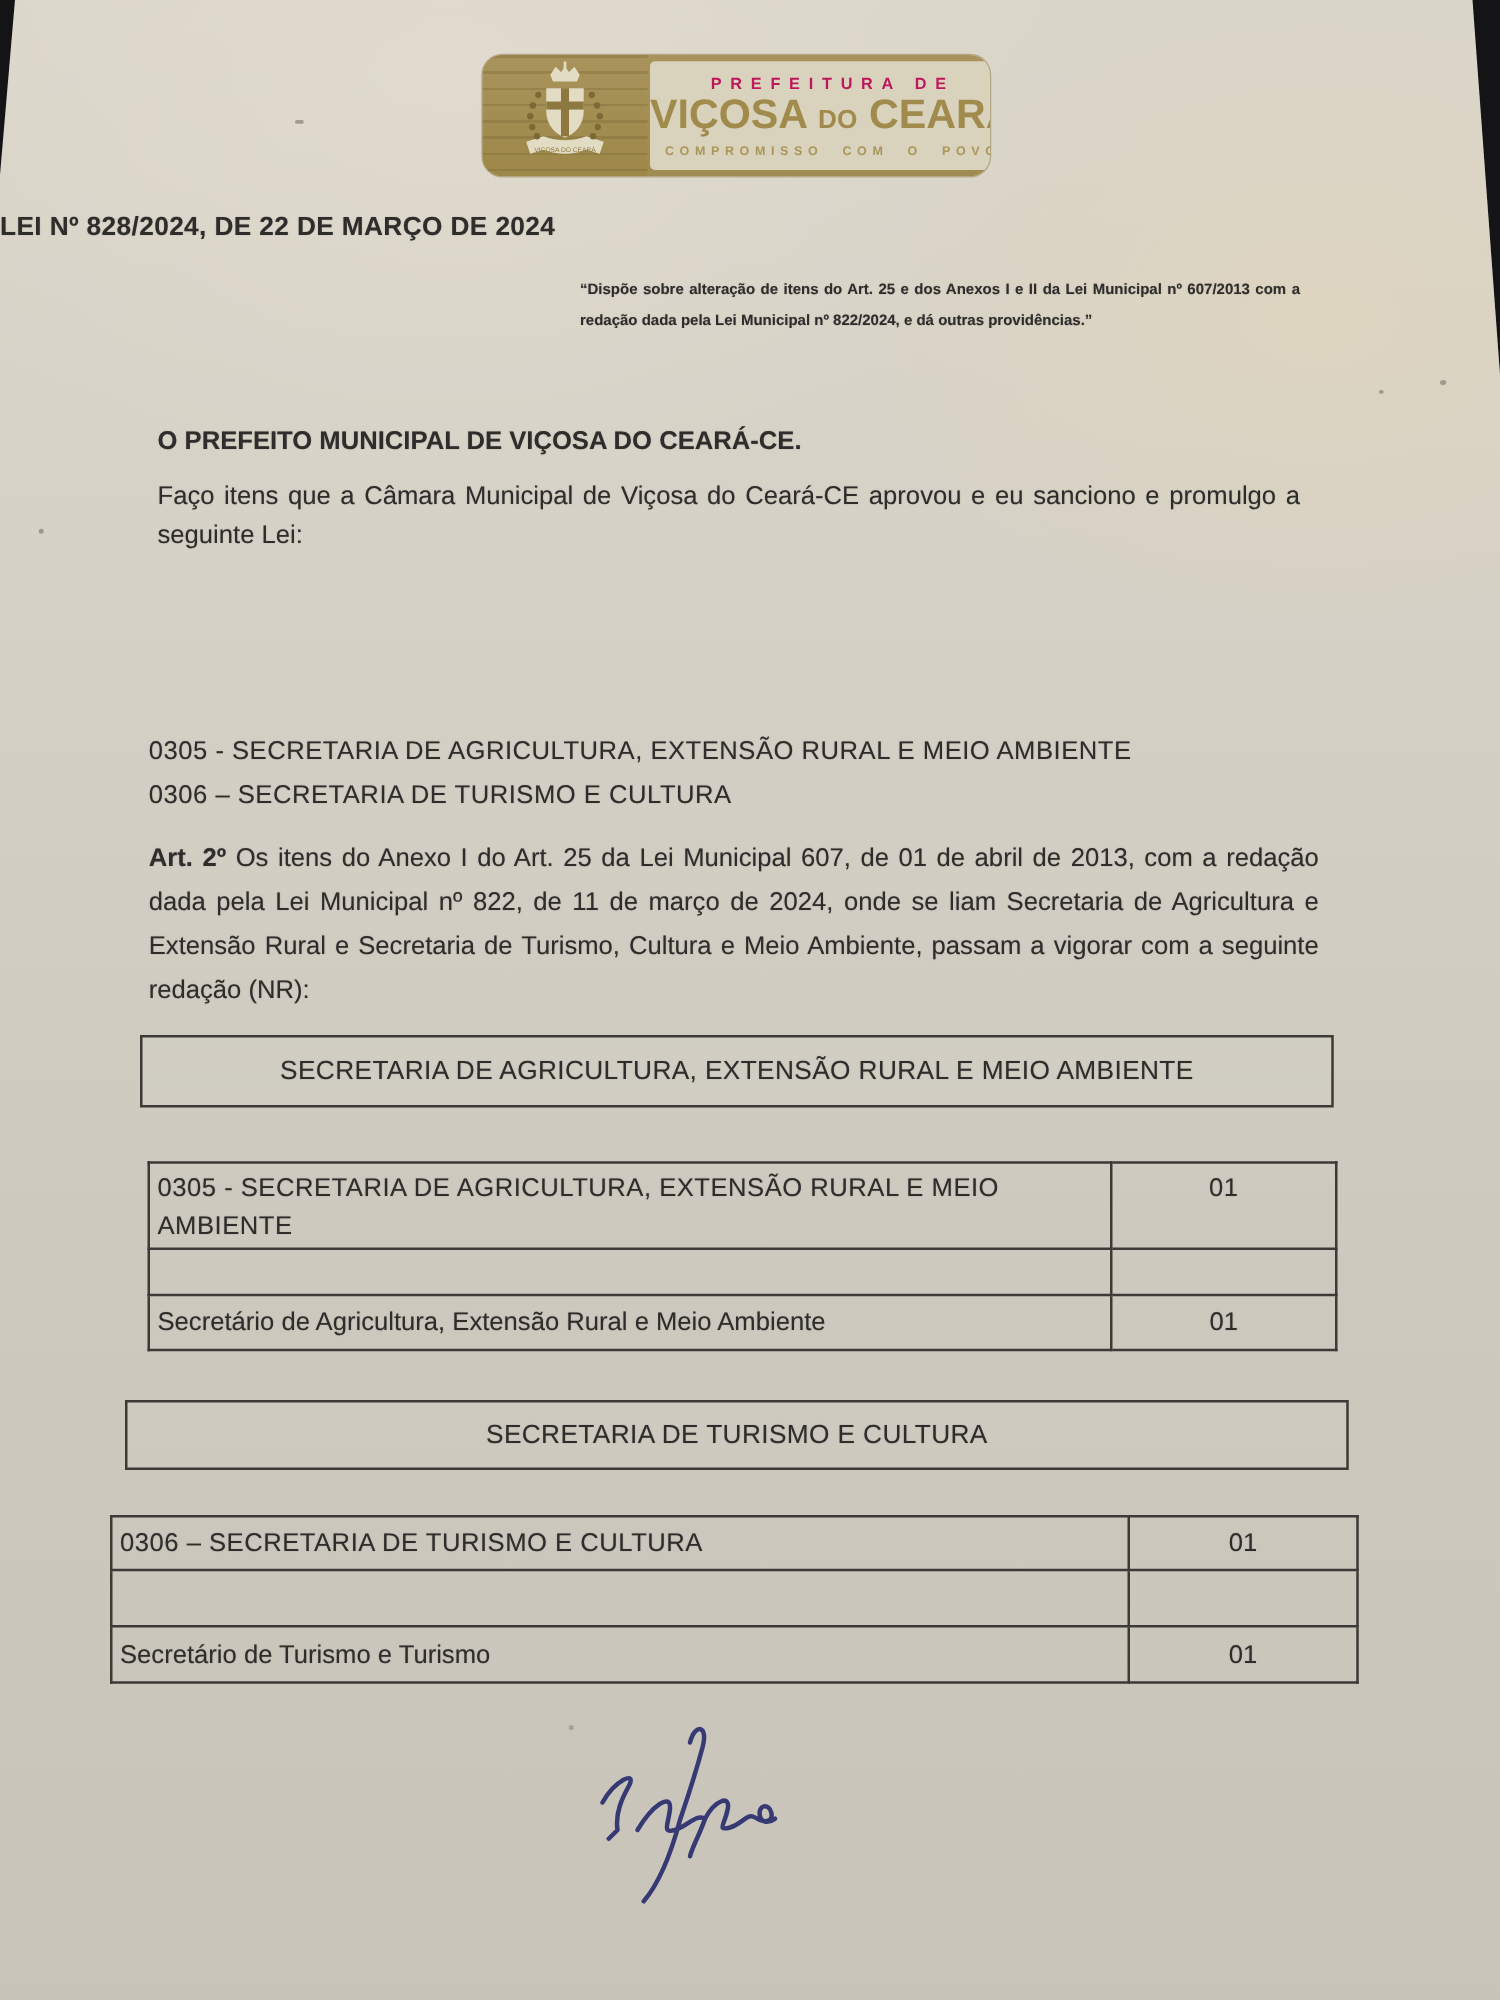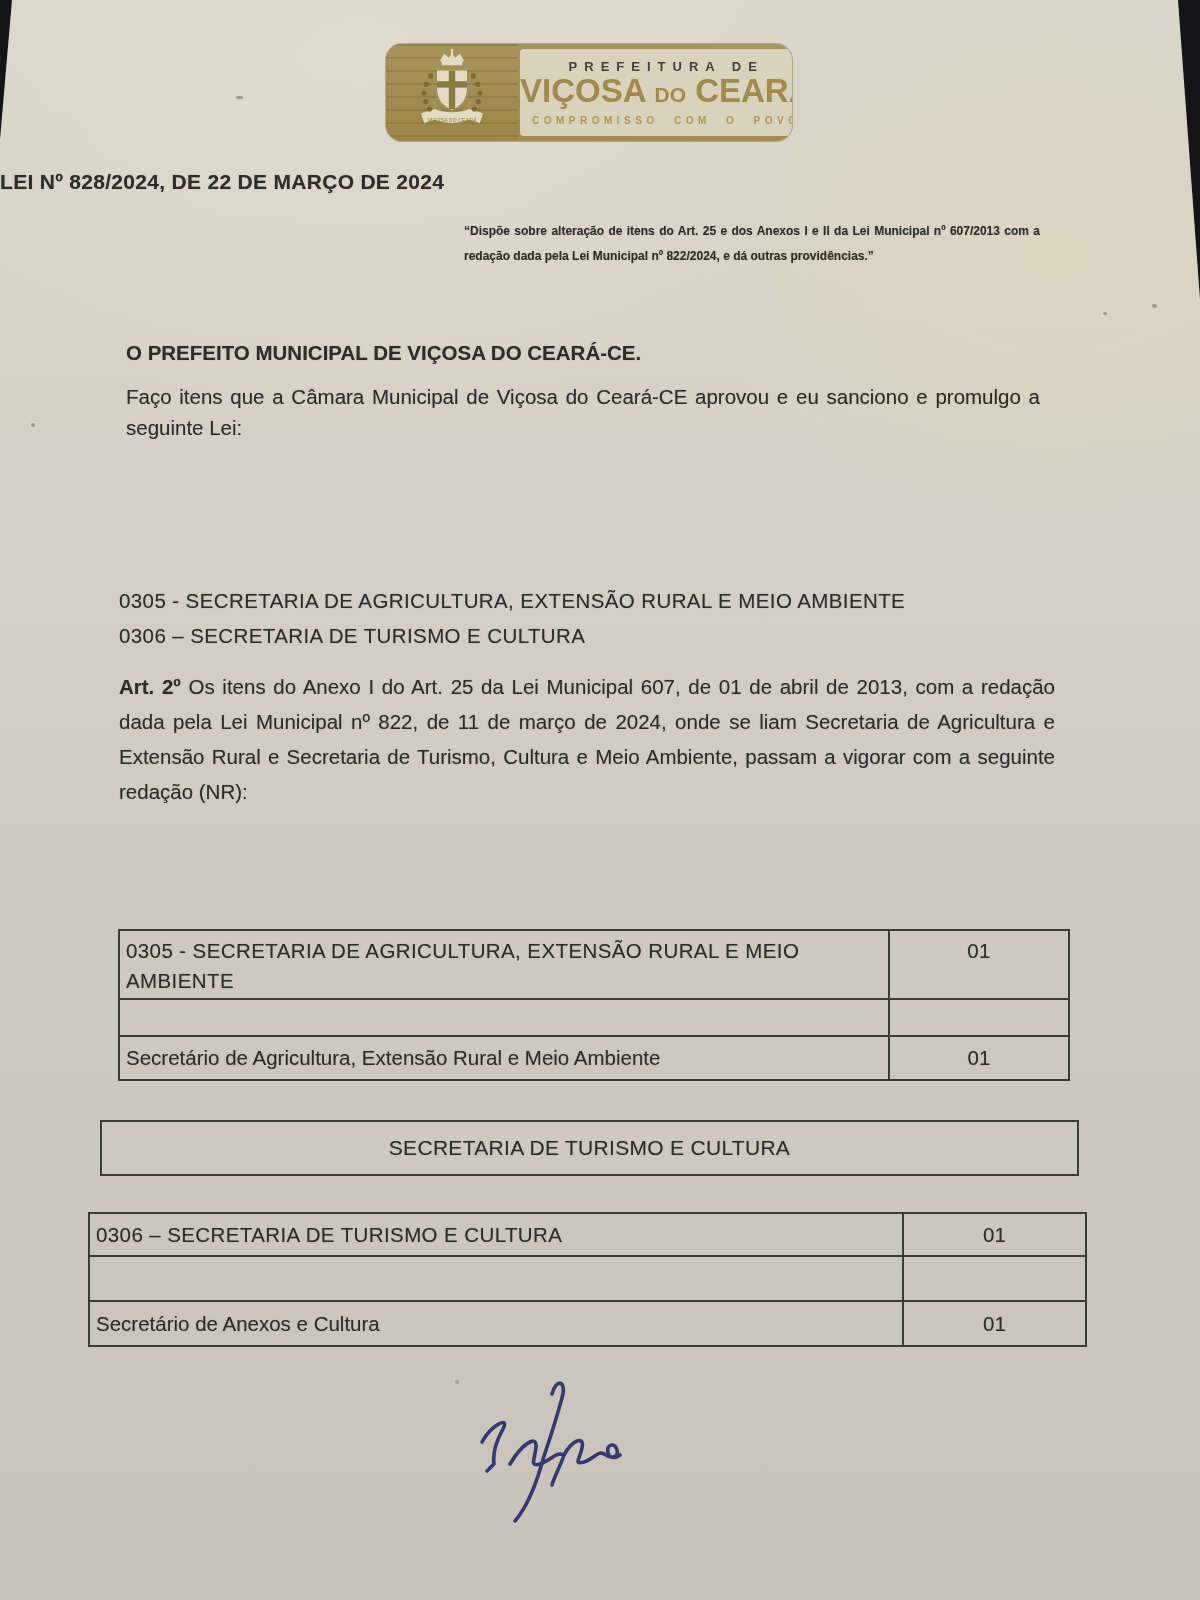--- a/index.html
+++ b/index.html
@@ -30,21 +30,21 @@
   .logo-left{
     width:132px;height:100%;flex:0 0 auto;display:flex;align-items:center;justify-content:center;
     background:
       repeating-linear-gradient(180deg, rgba(116,96,46,.30) 0 2px, rgba(0,0,0,0) 2px 13px),
       linear-gradient(180deg,#a8935c,#9d8848);
   }
   .logo-right{
     flex:1;margin:5px 6px 5px 2px;background:#d9d2bd;border-radius:4px 12px 12px 4px;
     display:flex;flex-direction:column;align-items:center;justify-content:center;color:#a18b4c;
   }
-  .logo-line1{font-size:13px;font-weight:bold;letter-spacing:7px;color:#404040;white-space:nowrap;}
+  .logo-line1{font-size:13px;font-weight:bold;letter-spacing:7px;color:#be185d;white-space:nowrap;}
   .logo-line2{font-size:33px;font-weight:bold;letter-spacing:0px;line-height:34px;white-space:nowrap;color:#a18b4c;}
   .logo-line2 .small-do{font-size:21px;}
   .logo-line3{font-size:10px;font-weight:bold;letter-spacing:4.5px;word-spacing:8px;margin-top:3px;color:#ab9658;white-space:nowrap;}
   
   .title{left:0;top:170px;width:1164px;font-size:21px;letter-spacing:.3px;}
   .epigraph{left:464px;top:219px;width:576px;font-size:12px;line-height:25.4px;}
   .preamble-h{left:126px;top:341px;font-size:20.5px;}
   .preamble-t{left:126px;top:381px;width:914px;font-size:20.5px;line-height:31px;}
   .art1{left:119px;top:474px;width:934px;font-size:20.5px;line-height:35px;}
   .item1{left:119px;top:589px;font-size:20.5px;letter-spacing:.4px;}
@@ -122,20 +122,21 @@
 
   <div class="txt b preamble-h">O PREFEITO MUNICIPAL DE VIÇOSA DO CEARÁ-CE.</div>
   <div class="txt just preamble-t">Faço itens que a Câmara Municipal de Viçosa do Ceará-CE aprovou e eu sanciono e promulgo a seguinte Lei:</div>
 
 
   <div class="txt item1">0305 - SECRETARIA DE AGRICULTURA, EXTENSÃO RURAL E MEIO AMBIENTE</div>
   <div class="txt item2">0306 – SECRETARIA DE TURISMO E CULTURA</div>
 
   <div class="txt just art2"><span class="b">Art. 2º</span><span> Os itens do Anexo I do Art. 25 da Lei Municipal 607, de 01 de abril de 2013, com a redação dada pela Lei Municipal nº 822, de 11 de março de 2024, onde se liam Secretaria de Agricultura e Extensão Rural e Secretaria de Turismo, Cultura e Meio Ambiente, passam a vigorar com a seguinte redação (NR):</span></div>
 
+  <div class="secbox secbox1">SECRETARIA DE AGRICULTURA, EXTENSÃO RURAL E MEIO AMBIENTE</div>
 
   <table class="doc t1">
     <colgroup>
         <col class="c1">
         <col class="c2">
       </colgroup>
     <tbody>
         <tr class="r1">
       <td class="desc">0305 - SECRETARIA DE AGRICULTURA, EXTENSÃO RURAL E MEIO AMBIENTE</td>
       <td class="qty">01</td>
@@ -161,21 +162,21 @@
     <tbody>
         <tr class="r1">
       <td class="desc">0306 – SECRETARIA DE TURISMO E CULTURA</td>
       <td class="qty">01</td>
     </tr>
     <tr class="r2">
       <td class="desc"></td>
       <td class="qty"></td>
     </tr>
     <tr class="r3">
-      <td class="desc">Secretário de Anexos e Cultura</td>
+      <td class="desc">Secretário de Turismo e Turismo</td>
       <td class="qty">01</td>
     </tr>
   </tbody>
     </table>
 
   <svg class="sig" viewBox="0 0 230 170">
     <g fill="none" stroke="#2b2e6e" stroke-width="3.6" stroke-linecap="round" stroke-linejoin="round" opacity="0.92">
       <path d="M30,70 C40,52 58,44 51,57 C46,66 40,78 42,92 L35,99"></path>
       <path d="M100,22 C104,6 115,8 110,26 C103,52 96,72 92,84 C84,114 74,136 63,149"></path>
       <path d="M58,92 C70,72 85,62 84,75 C83,87 77,95 88,92 C100,88 104,79 112,83 C108,95 102,105 100,113"></path>

